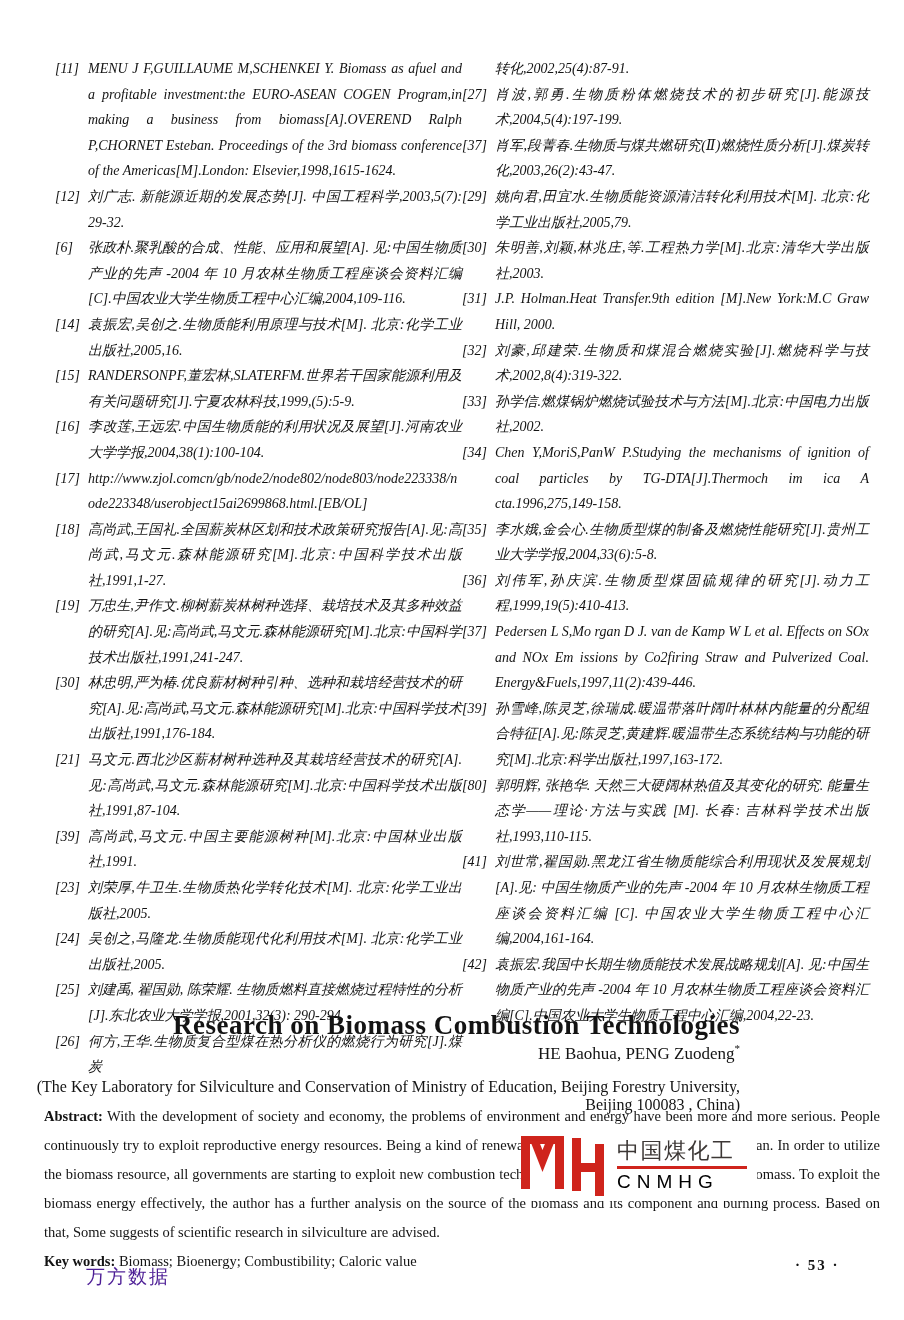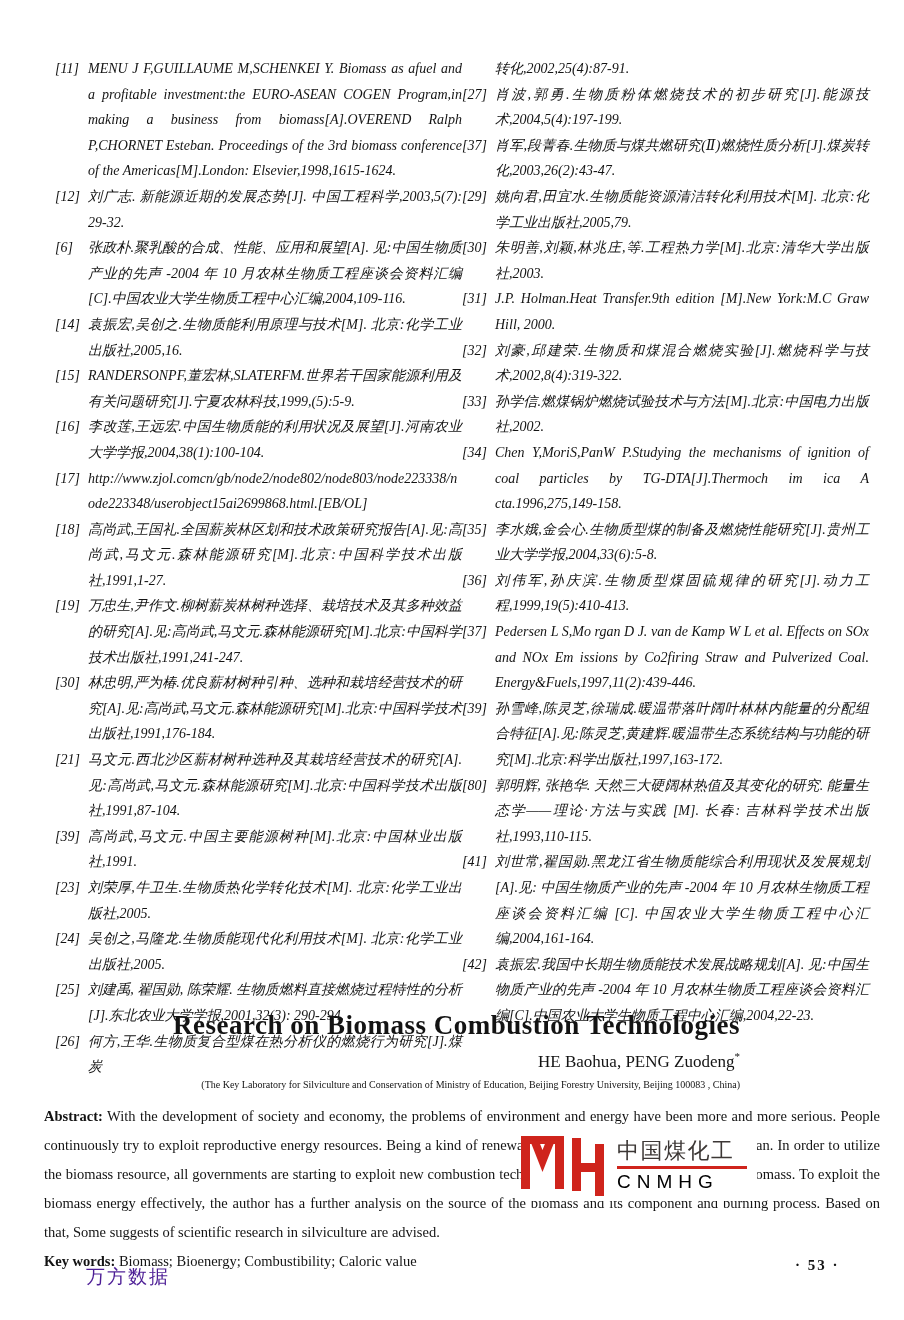--- a/index.html
+++ b/index.html
@@ -11,23 +11,23 @@
   }
   
   .refs{position:absolute;top:56px;left:55px;width:830px;display:flex;gap:0;font-style:italic;}
   .ref-col{width:407px;}
   .ref{position:relative;padding-left:33px;font-size:14px;line-height:25.6px;text-align:justify;}
   .ref-label{position:absolute;left:0;top:0;}
   .ref-text{overflow-wrap:anywhere;}
   
   .article-head{position:absolute;top:1010px;left:0;width:740px;text-align:right;}
   .article-title{font-size:27px;font-weight:bold;letter-spacing:.5px;}
-  .article-authors{font-size:17px;margin-top:9px;}
+  .article-authors{font-size:17px;margin-top:1px;}
   .article-authors sup{font-size:11px;}
-  .article-affil{font-size:10px;margin-top:7px;}
+  .article-affil{font-size:16px;margin-top:14px;}
   
   .abstract-block{position:absolute;top:1102px;left:44px;width:836px;
     font-size:14.5px;line-height:29px;text-align:justify;}
   .abstract-block p{margin:0;}
   .bold-label{font-weight:bold;}
   .kw-line{margin-top:1px;}
   
   .watermark{position:absolute;left:521px;top:1127px;width:236px;height:74px;
     background:#ffffff;display:flex;align-items:center;}
   .wm-logo{flex:0 0 auto;margin-top:4px;}

